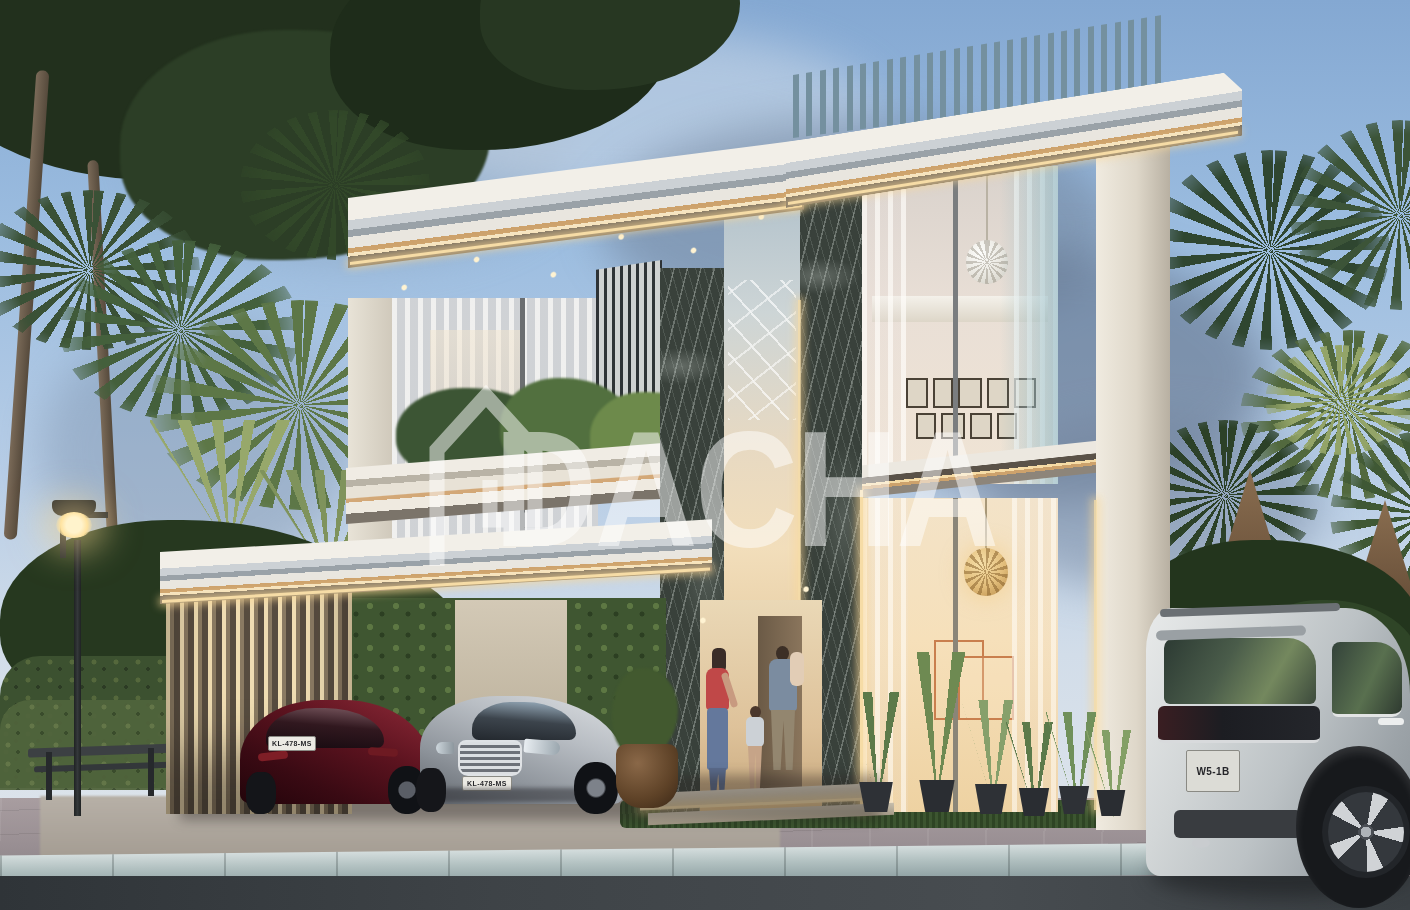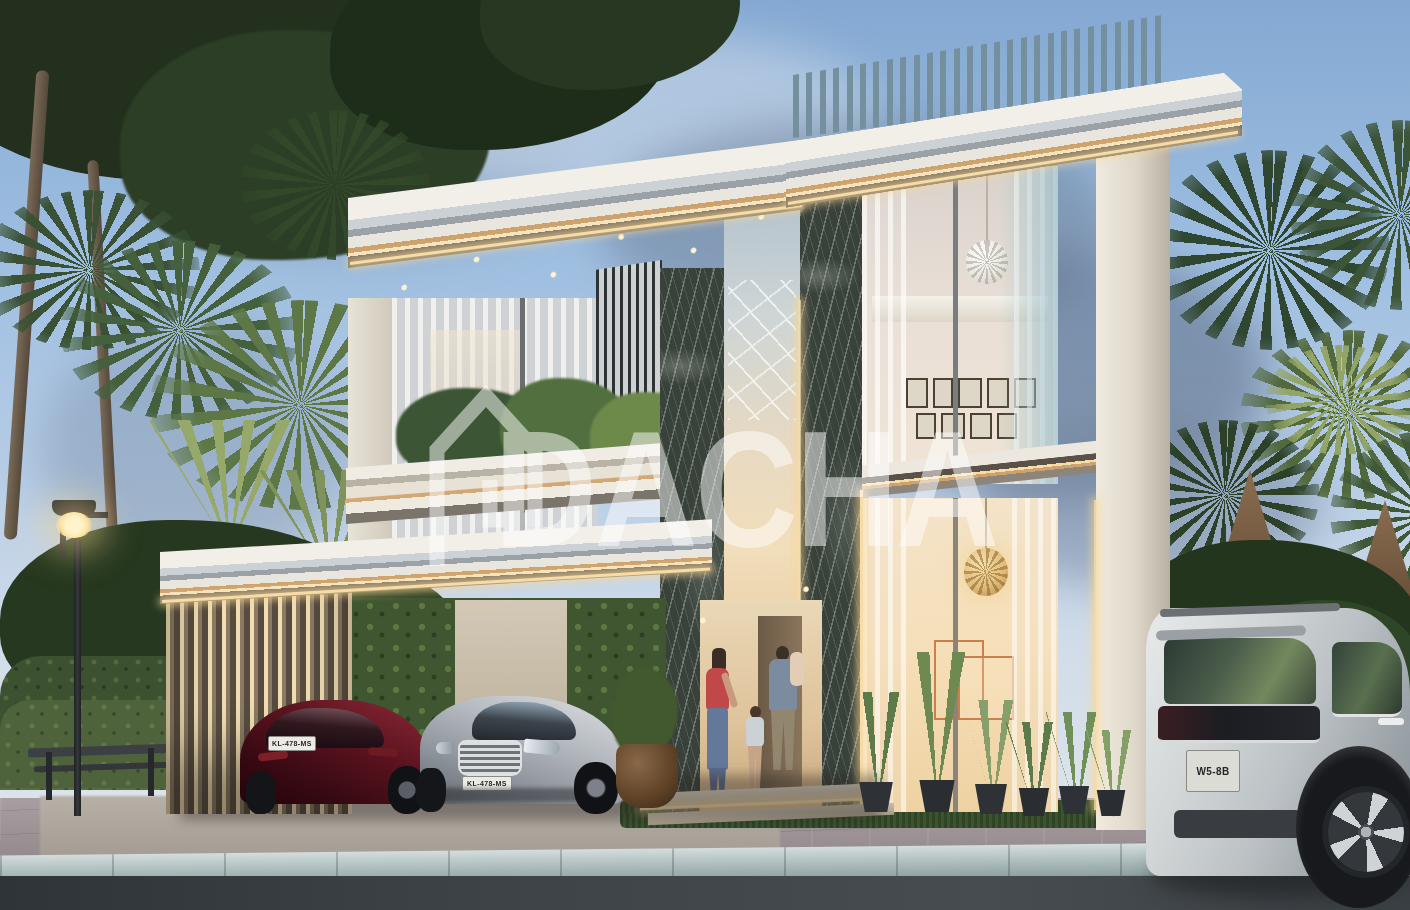--- a/index.html
+++ b/index.html
@@ -309,21 +309,21 @@
     <div class="abs" style="left:0;top:10px;width:264px;height:268px;border-radius:26px 64px 18px 14px / 42px 86px 20px 16px;
       background:linear-gradient(115deg,#e8eaea 0%,#d2d6d7 30%,#bcc2c5 55%,#9ca3a8 80%,#8a9196 100%);"></div>
     <div class="abs" style="left:14px;top:8px;width:180px;height:8px;background:#6b7074;border-radius:6px;transform:rotate(-2deg);"></div>
     <div class="abs" style="left:18px;top:40px;width:152px;height:66px;border-radius:10px 28px 6px 6px;
       background:linear-gradient(120deg,#2c3a33 0%,#4a5c4a 40%,#74885e 70%,#3c4a3c 100%);"></div>
     <div class="abs" style="left:186px;top:44px;width:70px;height:72px;border-radius:8px 26px 10px 6px;
       background:linear-gradient(115deg,#33423a 0%,#59704f 55%,#2e3a30 100%);border-bottom:3px solid #e2e4e4;"></div>
     <div class="abs" style="left:10px;top:30px;width:150px;height:10px;background:#9aa0a4;border-radius:6px;transform:rotate(-2deg);"></div>
     <div class="abs" style="left:12px;top:108px;width:162px;height:34px;border-radius:6px;
       background:linear-gradient(90deg,#3a1e22 0%,#1c1d22 40%,#24262b 100%);border-bottom:3px solid #d8dadc;"></div>
-    <div class="abs plate" style="left:40px;top:152px;width:52px;height:40px;font-size:10px;background:#dcdcd6;">W5-8B</div>
+    <div class="abs plate" style="left:40px;top:152px;width:52px;height:40px;font-size:10px;background:#dcdcd6;">W5-1B</div>
     <div class="abs" style="left:28px;top:212px;width:128px;height:28px;background:#393c40;border-radius:6px;"></div>
     <div class="abs" style="left:46px;top:240px;width:18px;height:10px;background:#c9cccf;border-radius:50%;"></div>
     <div class="abs" style="left:232px;top:120px;width:26px;height:7px;background:#eceeee;border-radius:4px;"></div>
     <div class="abs" style="left:150px;top:148px;width:126px;height:162px;border-radius:50%;background:#17191c;
       box-shadow:inset 0 6px 10px rgba(255,255,255,.12);"></div>
     <div class="abs" style="left:176px;top:188px;width:76px;height:80px;border-radius:50%;border:6px solid #222529;
       background:radial-gradient(circle at 50% 50%,#aeb3b8 0 10%,#4a4e54 10% 14%,rgba(0,0,0,0) 14%),
                  repeating-conic-gradient(from 10deg,#d0d3d6 0 24deg,#34383d 24deg 72deg);"></div>
   </div>
 

